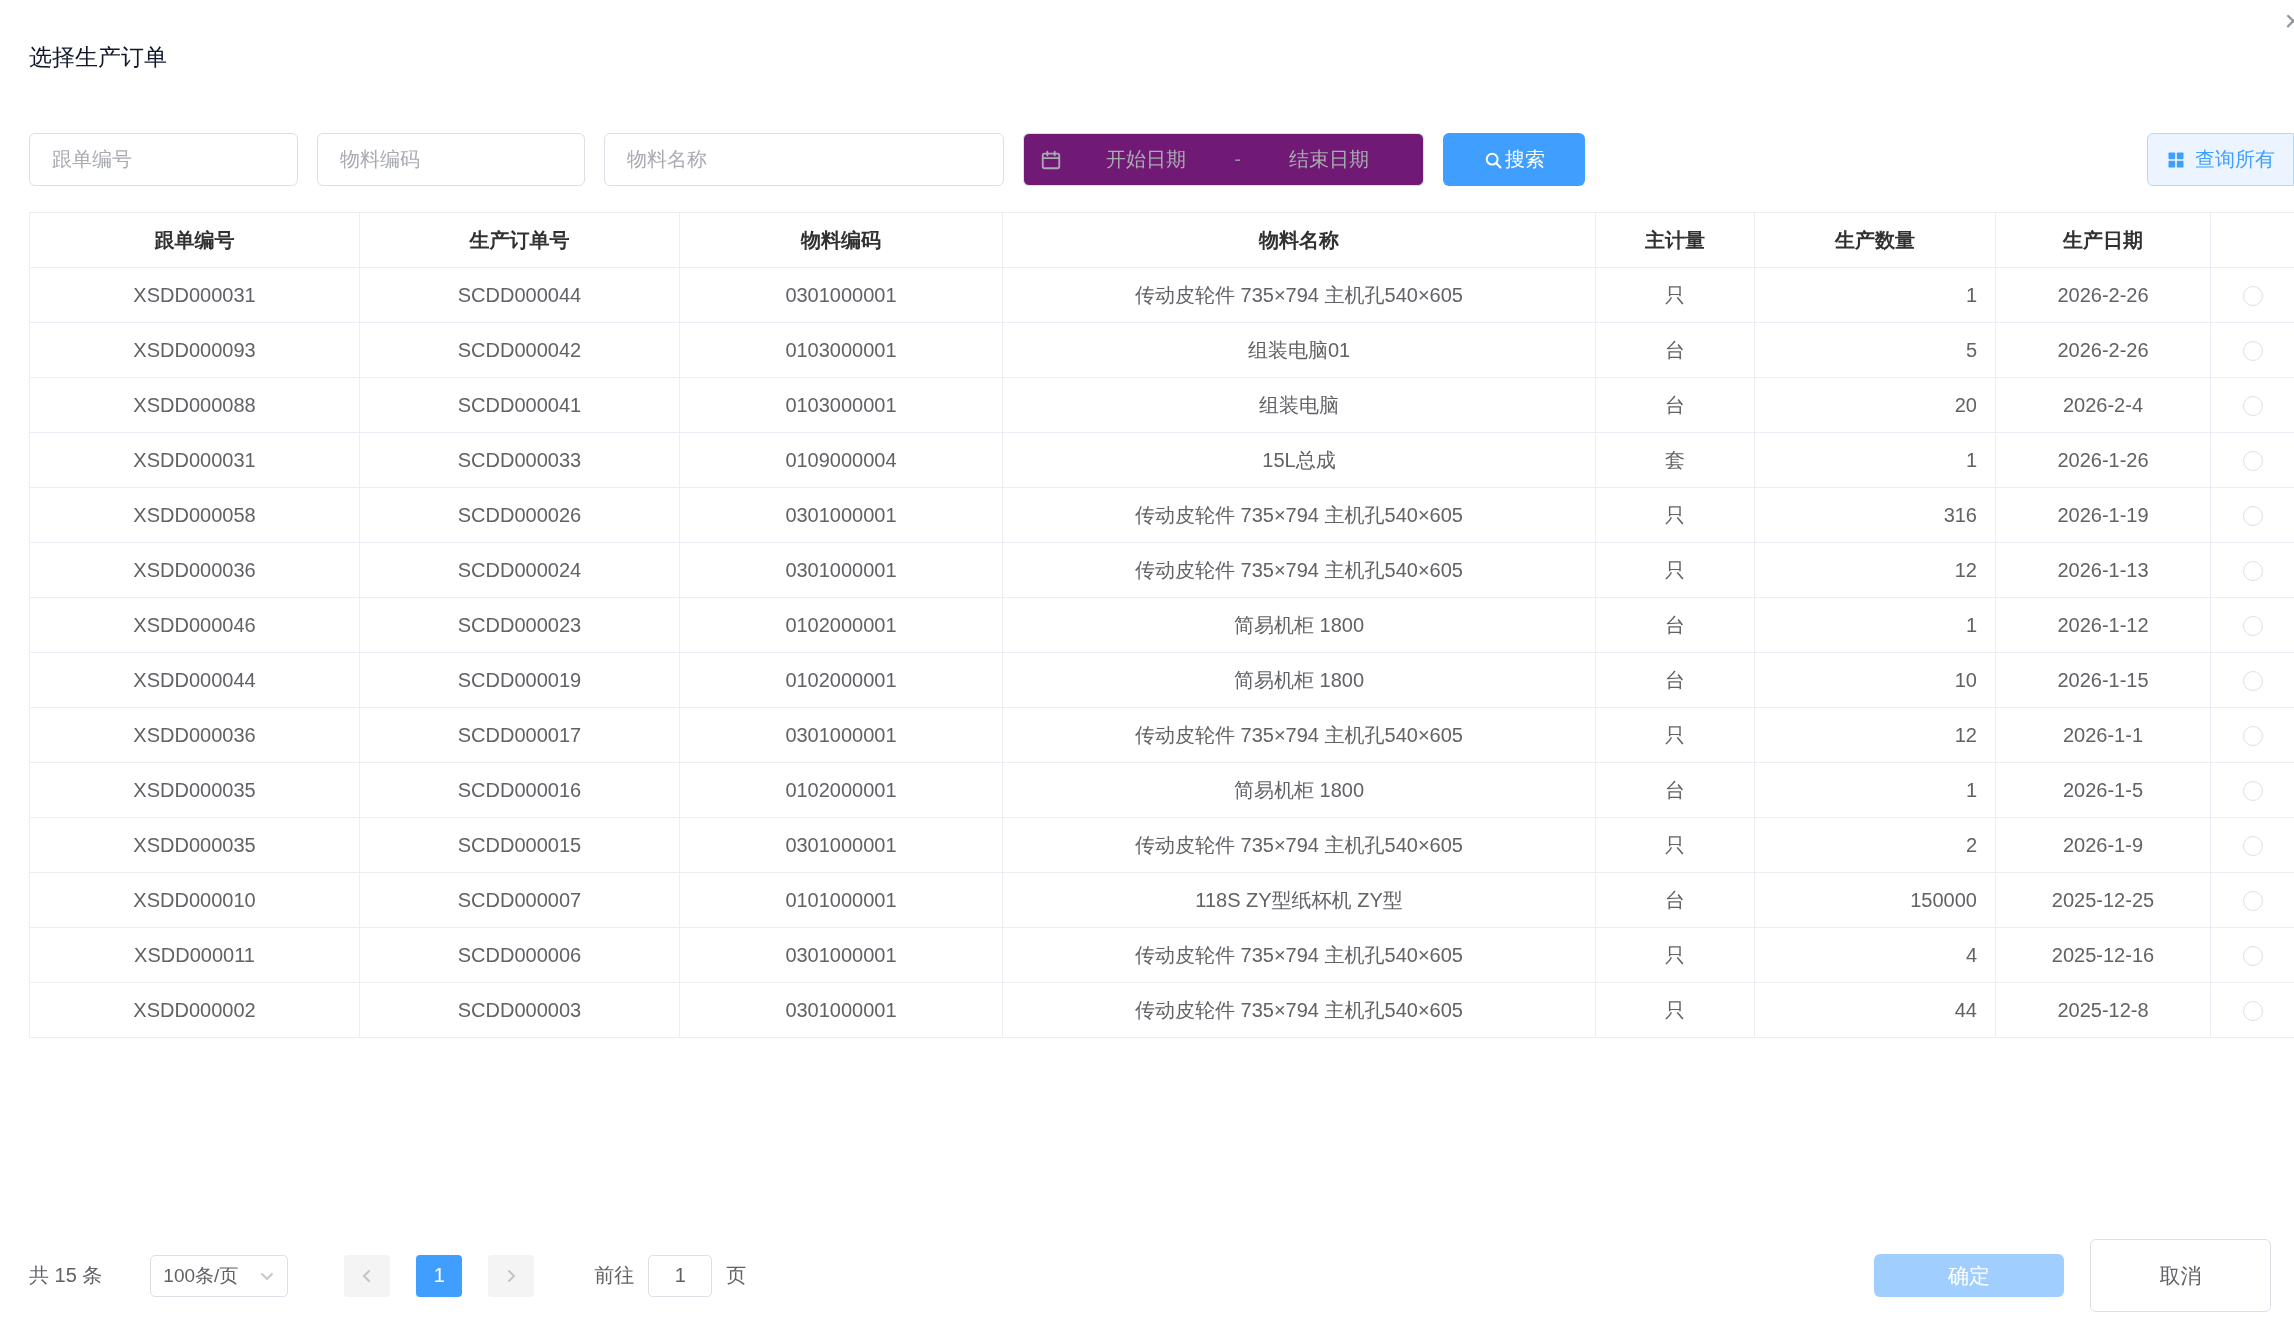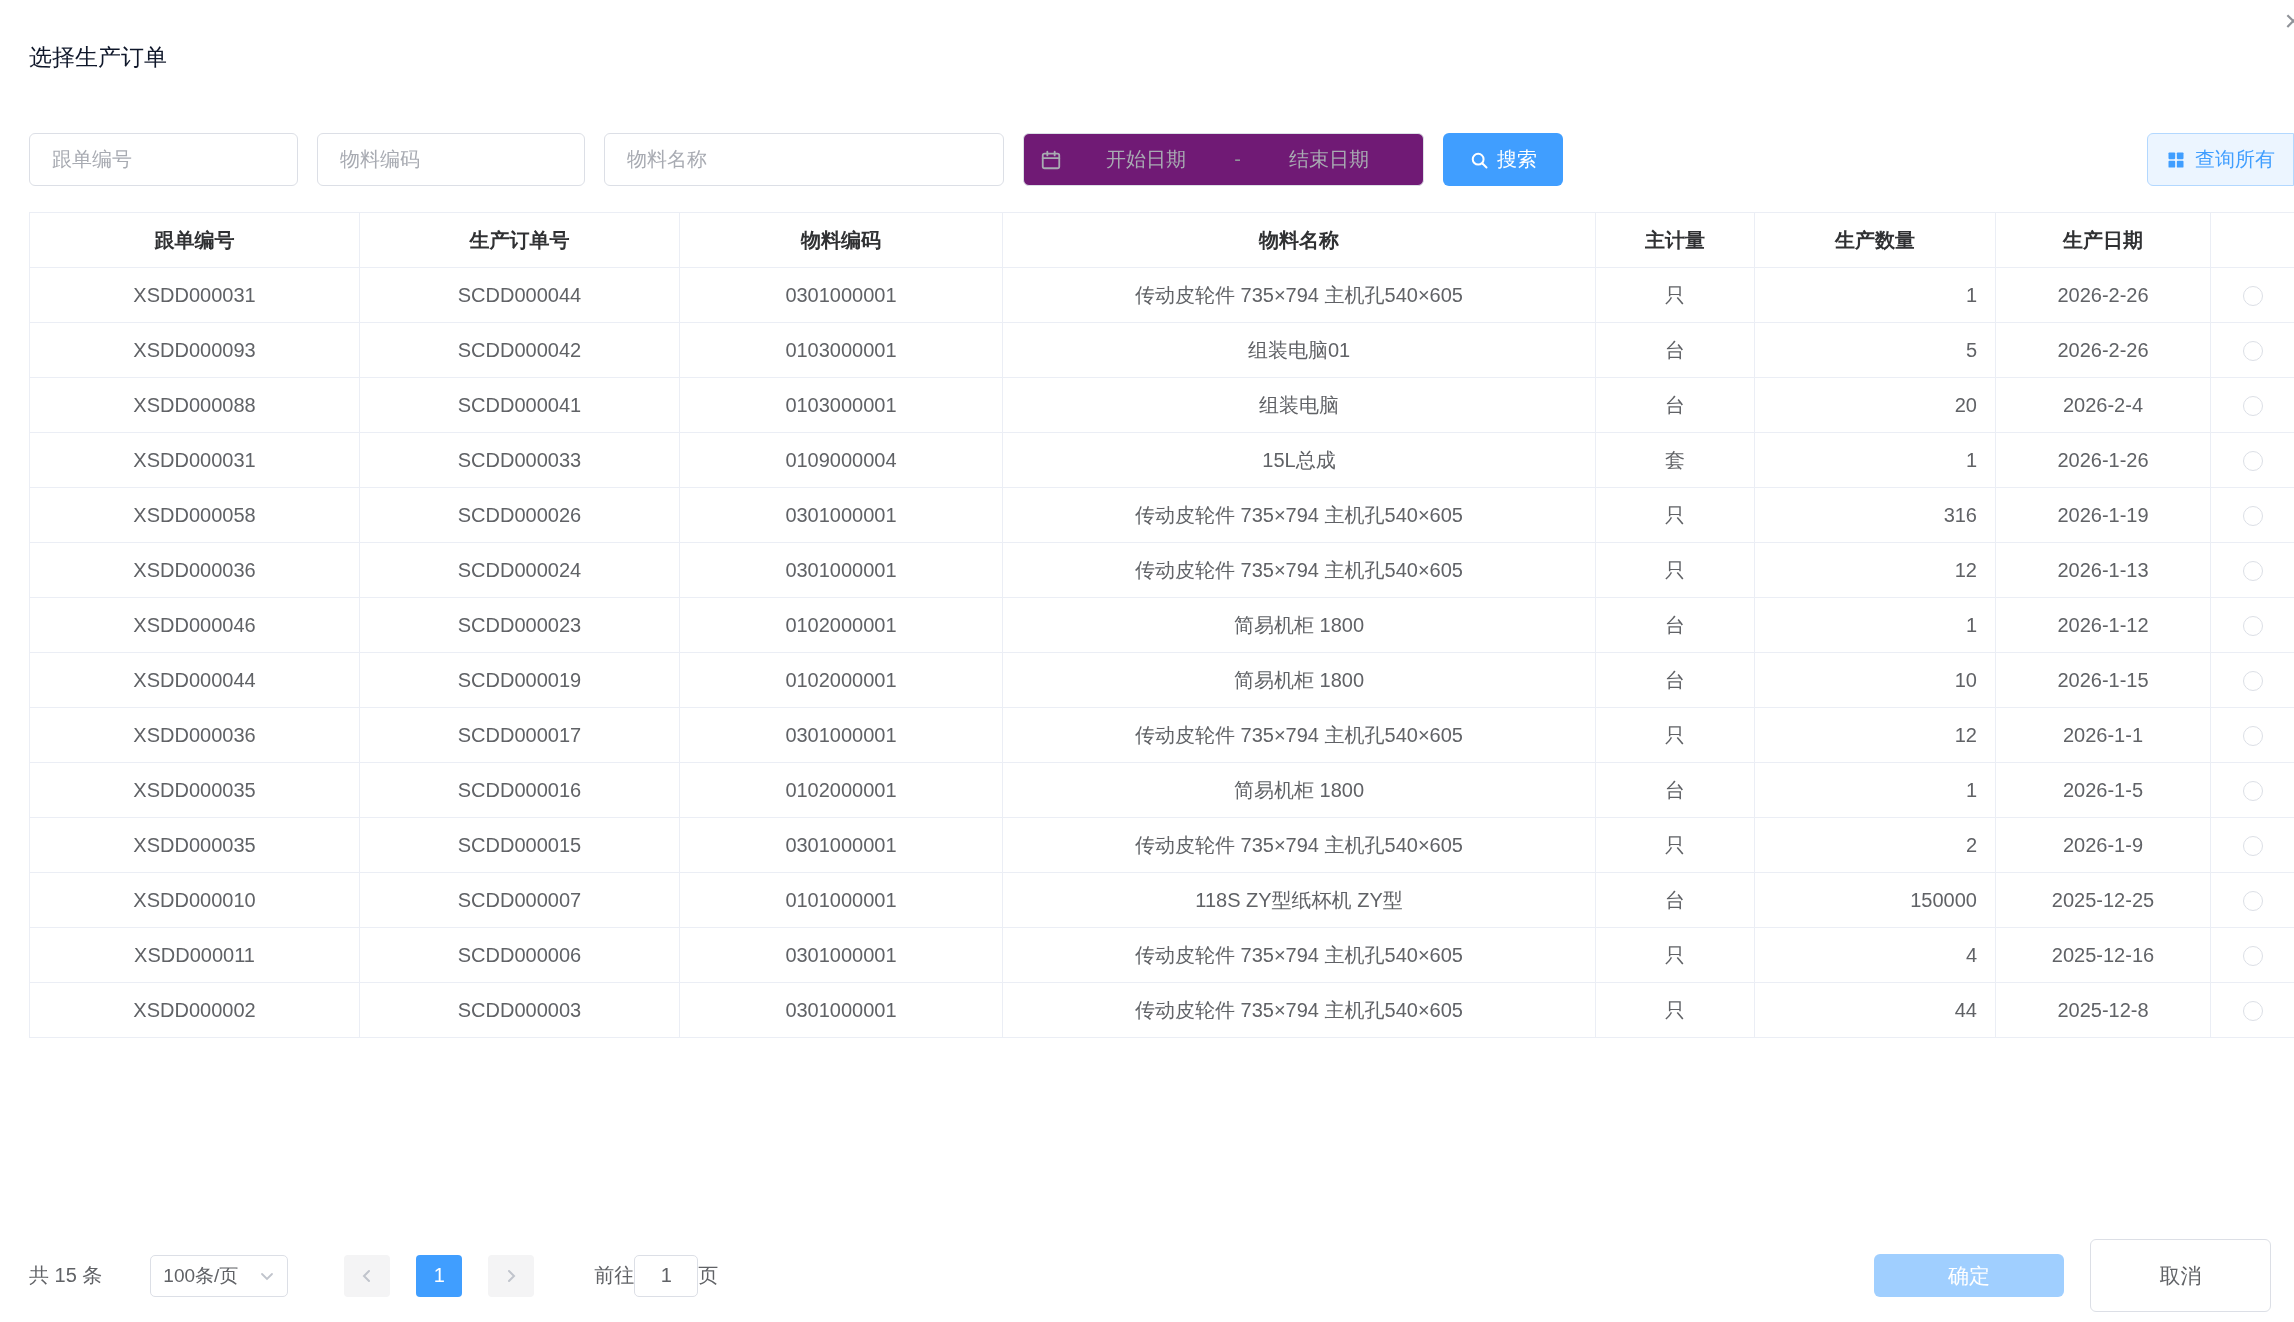--- a/index.html
+++ b/index.html
@@ -36,22 +36,22 @@
 
   .date-range {
     width: 401px; height: 53px; border: 1px solid #dcdfe6; border-radius: 6px;
     display: flex; align-items: center; padding: 0 16px; gap: 6px; background: #701a75;
     cursor: pointer;
   }
   .date-range .ph { flex: 1; text-align: center; font-size: 20px; color: #a8abb2; }
   .date-range .sep { font-size: 20px; color: #909399; padding: 0 4px; }
 
   .btn-search {
-    height: 53px; padding: 0 26px; background: #409eff; color: #fff;
-    border: none; border-radius: 6px; display: flex; align-items: center; gap: 8px;
+    height: 53px; padding: 0 40px; background: #409eff; color: #fff;
+    border: none; border-radius: 6px; display: flex; align-items: center; gap: 2px;
     font-size: 20px; cursor: pointer; font-family: inherit;
   }
   .flex-spacer { flex: 1; }
   .btn-query-all {
     height: 53px; padding: 0 18px; background: #ecf5ff; color: #409eff;
     border: 1px solid #b3d8ff; border-radius: 6px 0 0 6px;
     display: flex; align-items: center; gap: 9px;
     font-size: 20px; cursor: pointer; font-family: inherit;
   }
 
@@ -94,21 +94,21 @@
   .page-btn {
     width: 46px; height: 42px; background: #f4f4f5; border-radius: 4px;
     display: flex; align-items: center; justify-content: center;
     color: #c0c4cc; cursor: pointer;
   }
   .page-current {
     width: 46px; height: 42px; background: #409eff; border-radius: 4px;
     display: flex; align-items: center; justify-content: center;
     color: #fff; font-size: 20px; cursor: pointer;
   }
-  .goto { display: flex; align-items: center; margin-left: 60px; }
+  .goto { display: flex; align-items: center; gap: 14px; margin-left: 60px; }
   .goto-input {
     width: 64px; height: 42px; border: 1px solid #dcdfe6; border-radius: 5px;
     text-align: center; font-size: 20px; color: #606266; outline: none;
     font-family: inherit;
   }
   .btn-confirm {
     width: 190px; height: 43px; background: #a0cfff; color: #fff;
     border: none; border-radius: 6px; font-size: 21px; cursor: not-allowed;
     font-family: Liberation Sans, sans-serif;
   }

